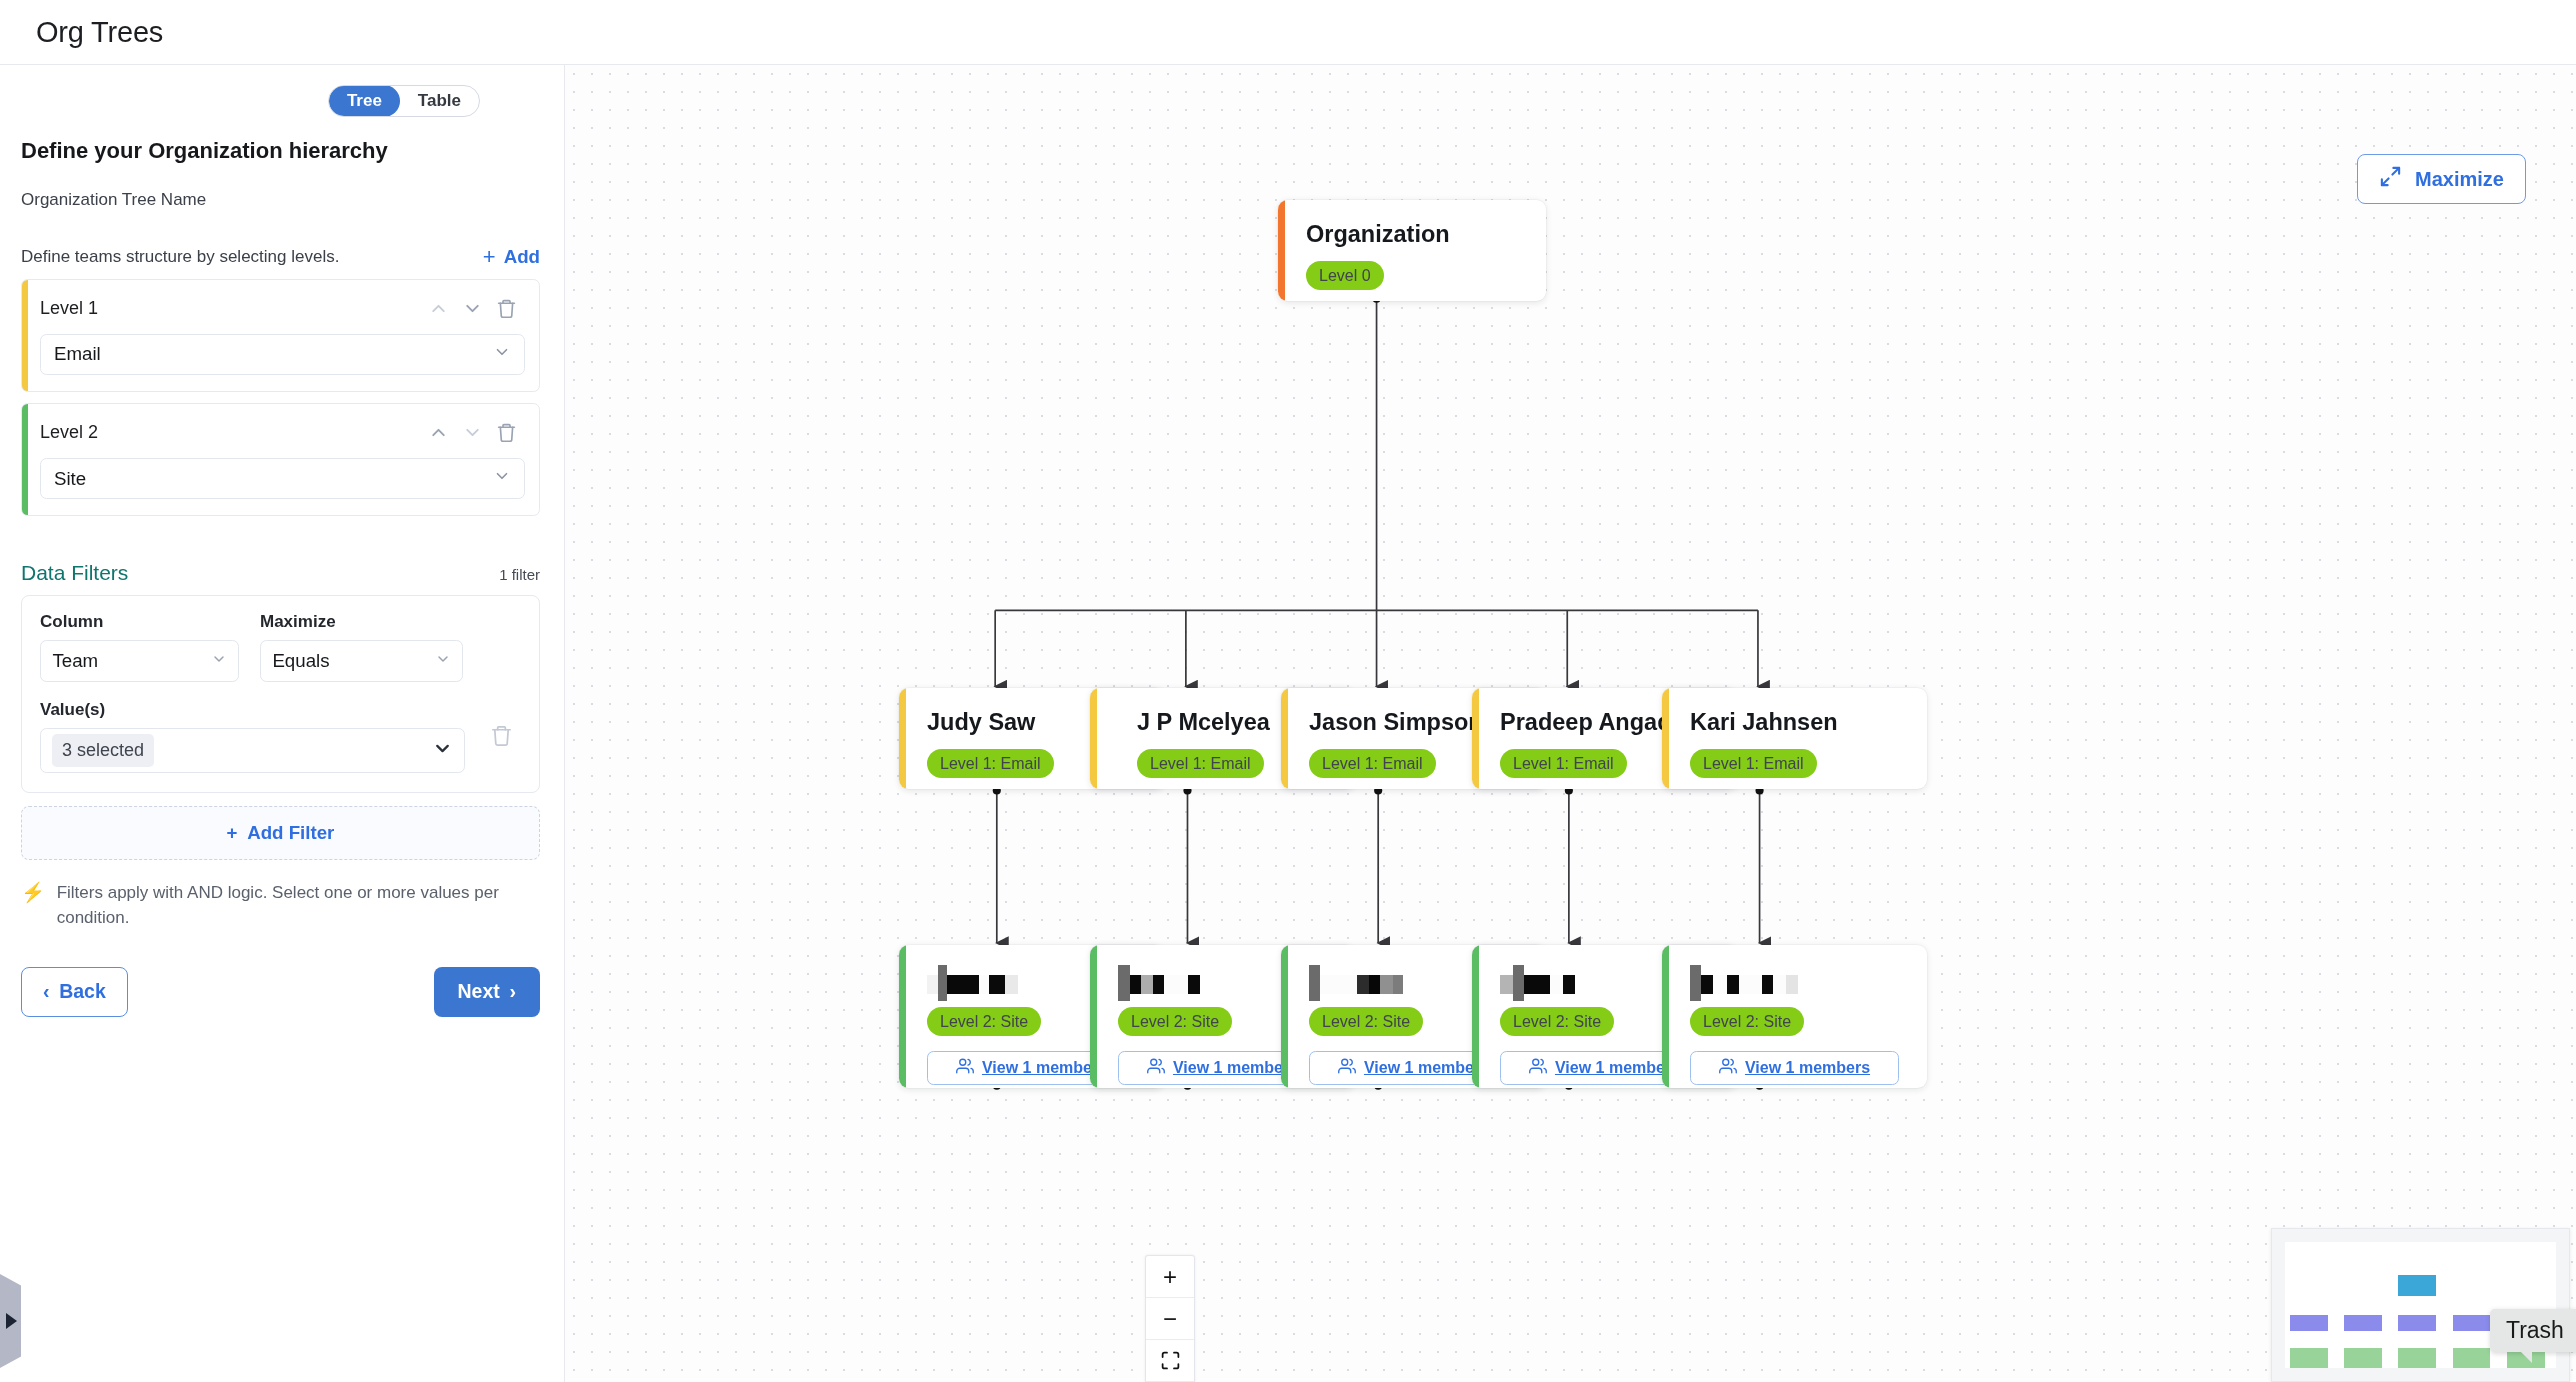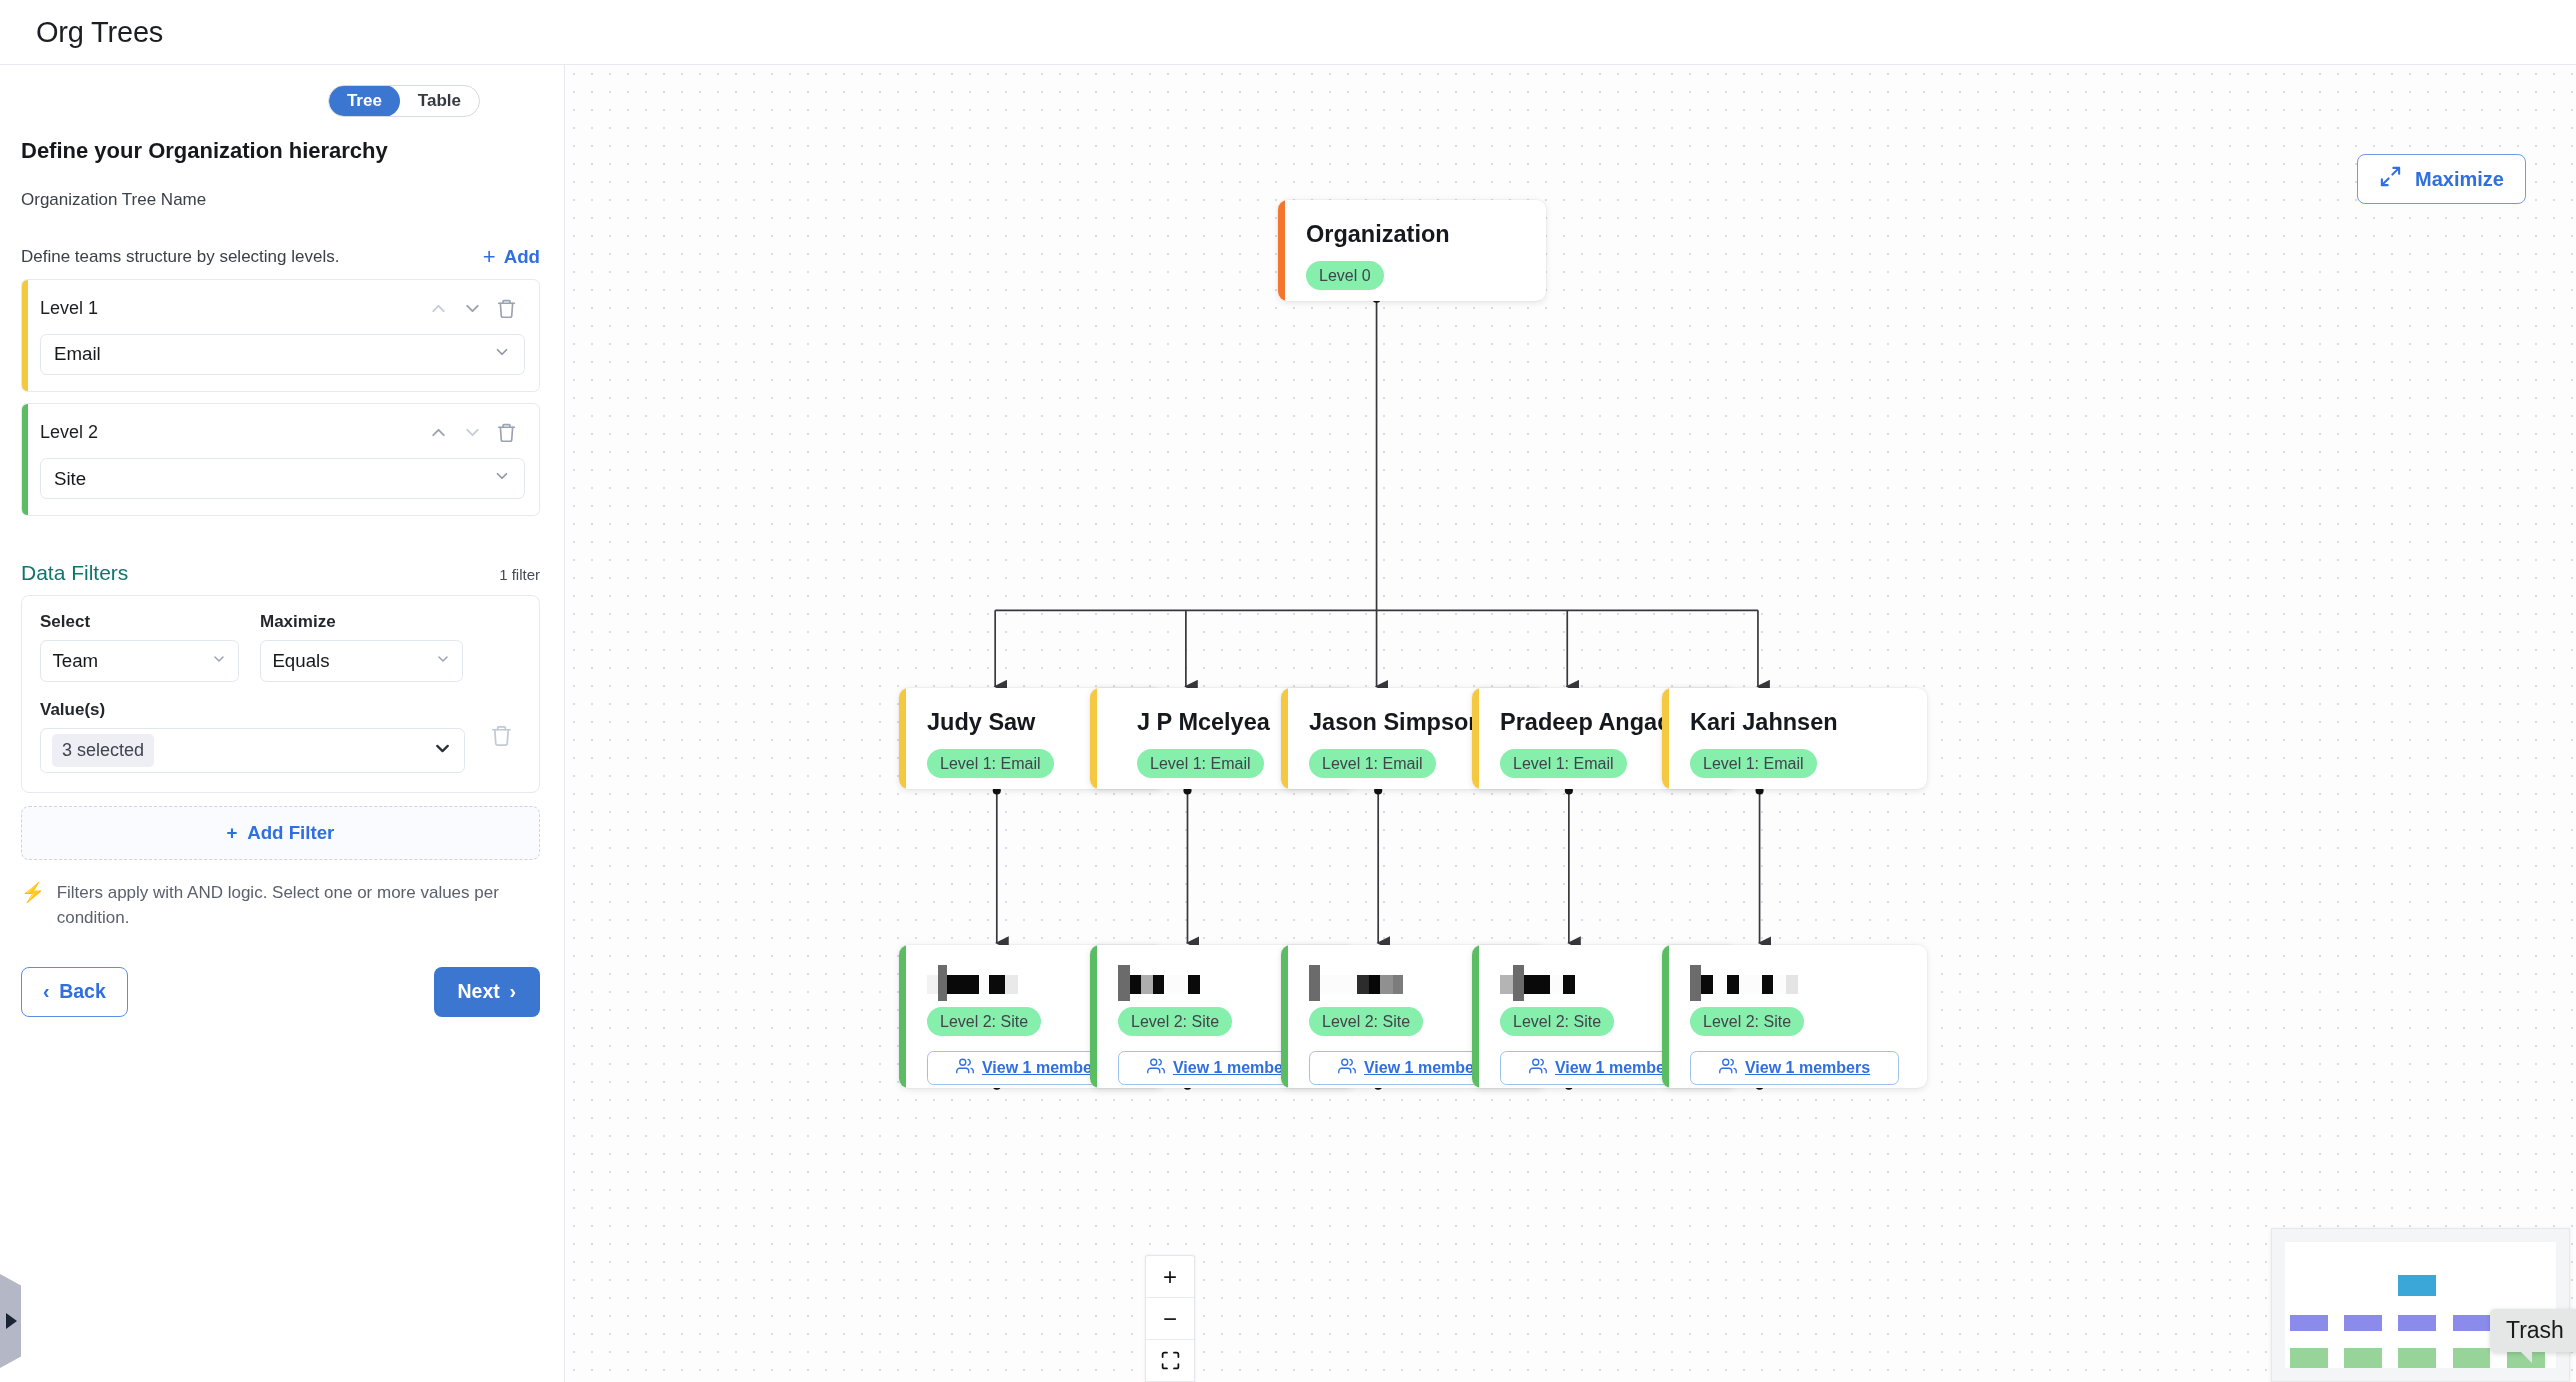--- a/index.html
+++ b/index.html
@@ -191,21 +191,21 @@
   .node {
     position: absolute; background: #fff;
     border-radius: 9.7px; overflow: hidden;
     box-shadow: 0 1.6px 6.5px rgba(20,25,40,0.10), 0 0 0 0.8px rgba(20,25,40,0.03);
   }
   .node .bar { position: absolute; left: 0; top: 0; bottom: 0; width: 6.5px; }
   .node-inner { padding: 21px 21px 18px 28px; }
   .node-title { font-size: 23.5px; font-weight: 700; color: #15181c; }
   .badge {
     display: inline-block; margin-top: 13px;
-    background: #86efac; border-radius: 811px;
+    background: #84cc16; border-radius: 811px;
     padding: 5.7px 13px; font-size: 16px; color: #3f444d;
   }
   .redact { height: 28px; display: flex; align-items: flex-end; gap: 0; }
   .redact i { display: block; height: 19.5px; }
   .members-btn {
     margin-top: 14.6px; width: 209px; height: 34px;
     border: 0.8px solid #9dc0ef; border-radius: 6.5px; background: #fff;
     display: flex; align-items: center; justify-content: center; gap: 8px;
     cursor: pointer;
   }
@@ -341,21 +341,21 @@
     </div>
 
     <div class="filters-head">
       <div class="filters-title">Data Filters</div>
       <div class="filters-count">1 filter</div>
     </div>
 
     <div class="filter-card">
       <div class="fc-row">
         <div class="fc-col">
-          <div class="fc-label">Select</div>
+          <div class="fc-label">Column</div>
           <div class="mini-select w-col">
             <span>Team</span>
             <span class="cv">
               <svg width="16" height="16" viewBox="0 0 24 24" fill="none" stroke="currentColor" stroke-width="2.2" stroke-linecap="round" stroke-linejoin="round">
                   <polyline points="6 9 12 15 18 9"></polyline>
                 </svg>
             </span>
           </div>
         </div>
         <div class="fc-col">

